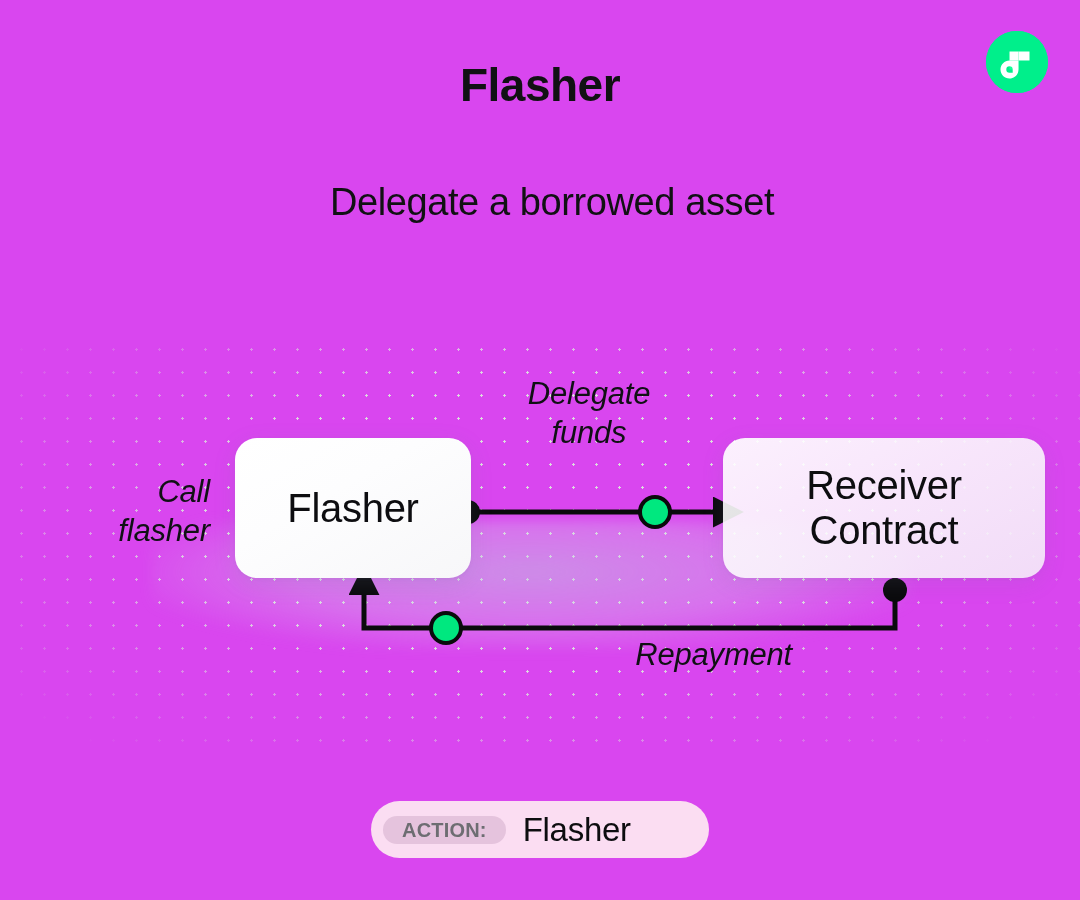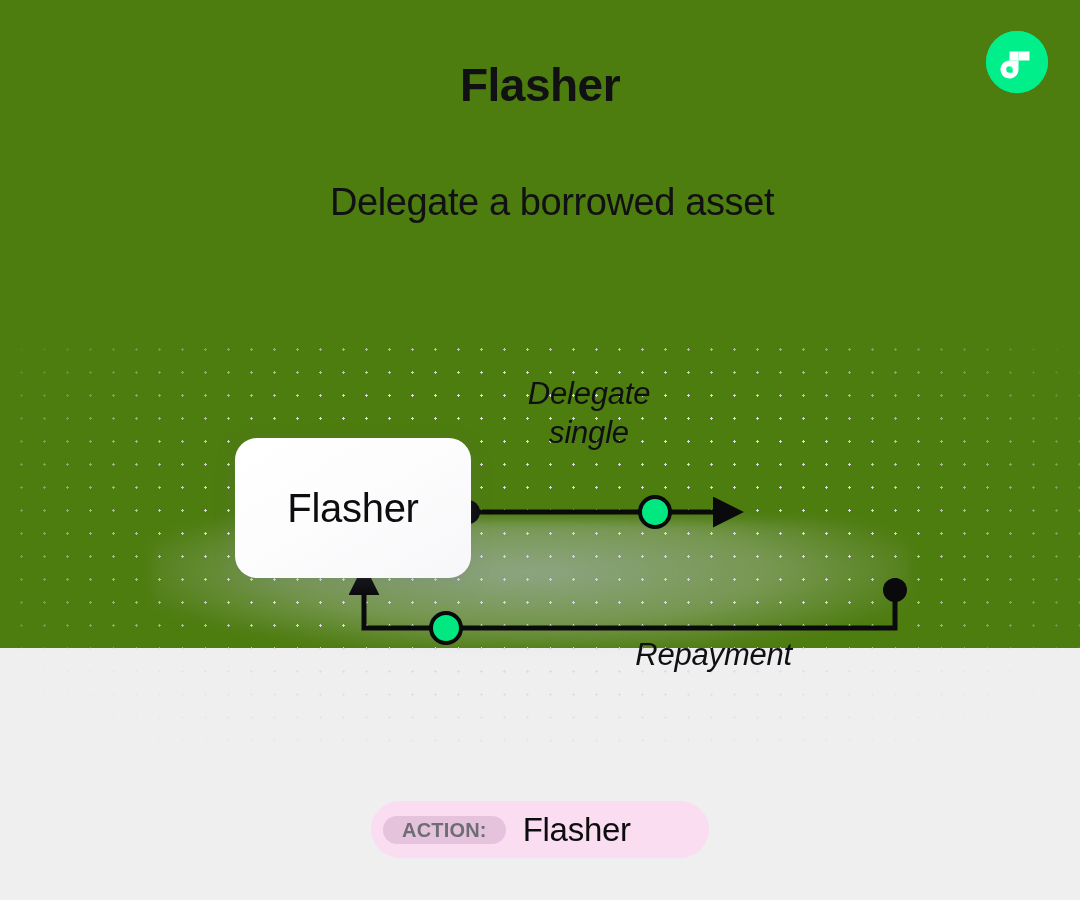--- a/index.html
+++ b/index.html
@@ -2,21 +2,21 @@
 <html><head>
 <meta charset="utf-8">
 <style>
   * { margin:0; padding:0; box-sizing:border-box; }
   html, body {
     width:1080px; height:900px;
     background:#efeff0;
     font-family:"Liberation Sans", sans-serif;
     overflow:hidden;
   }
-  .page { position:relative; width:1080px; height:648px; background:#4d7c0f; }
+  .page { position:relative; width:1080px; height:900px; background:#d946ef; }
 
   
   .logo {
     position:absolute; top:31px; left:986px;
     width:62px; height:62px; border-radius:50%;
     background:#00ef8b;
   }
   .logo svg { display:block; width:62px; height:62px; }
 
   
@@ -162,25 +162,35 @@
       <path d="M895,248 L895,298 L364,298 L364,262" fill="none" stroke="#0a0a0c" stroke-width="5" marker-end="url(#arrowU)"></path>
       <line x1="455" y1="298" x2="600" y2="298" stroke="url(#greenTail)" stroke-width="3" transform="rotate(180 527.5 298)"></line>
       <circle cx="895" cy="260" r="12" fill="#0a0a0c"></circle>
       <circle cx="446" cy="298" r="15" fill="#00e87f" stroke="#0a0a0c" stroke-width="4"></circle>
     </svg>
 
     <div class="node node-flasher">
       <span>Flasher</span>
     </div>
 
+    <div class="node node-receiver">
+      <span>
+        <span>Receiver</span><br>
+        <span>Contract</span>
+      </span>
+    </div>
 
+    <div class="edge-label lbl-call">
+      <span>Call</span><br>
+      <span>flasher</span>
+    </div>
 
     <div class="edge-label lbl-delegate">
       <span>Delegate</span><br>
-      <span>single</span>
+      <span>funds</span>
     </div>
 
     <div class="edge-label lbl-repay">Repayment</div>
   </div>
 
   <div class="action-bar">
     <span class="action-tag">ACTION:</span>
     <span class="action-value">Flasher</span>
   </div>
 

